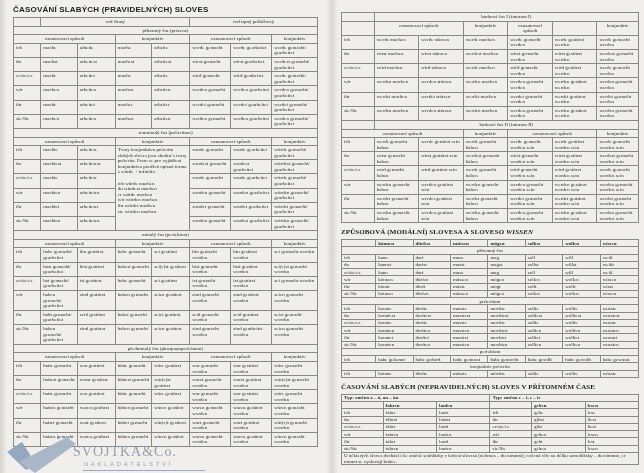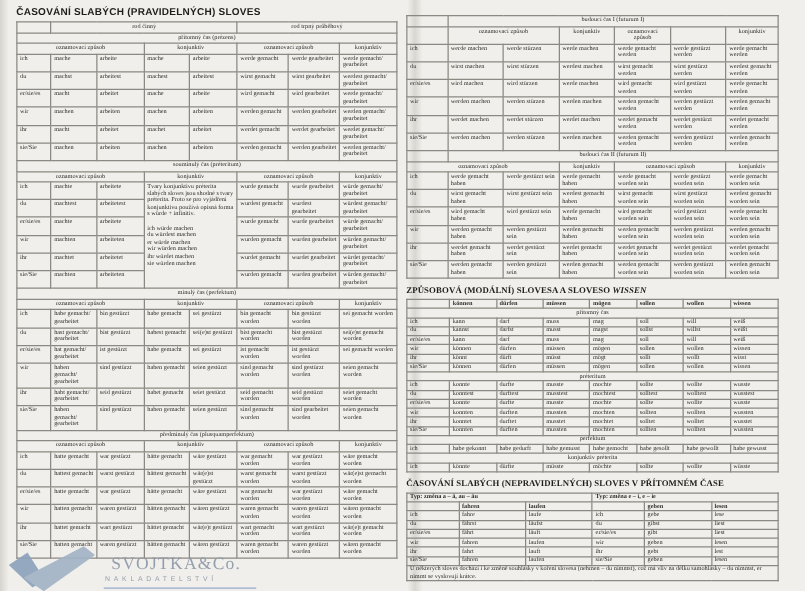--- a/index.html
+++ b/index.html
@@ -12,37 +12,37 @@
     width:644px;height:473px;position:relative;overflow:hidden;
     background:var(--paper);color:var(--ink);
     font-family:"Liberation Serif", serif;
   }
   .gutter{position:absolute;top:0;height:473px;pointer-events:none;}
   .gutter.mid{left:326px;width:12px;
     background:linear-gradient(90deg,rgba(110,104,94,0),rgba(110,104,94,.18),rgba(110,104,94,0));}
   .gutter.left{left:0;width:7px;
     background:linear-gradient(90deg,rgba(110,104,94,.20),rgba(110,104,94,0));}
   .col-left{position:absolute;left:13px;top:5px;width:305px;}
-  .col-right{position:absolute;left:325px;top:12px;width:298px;}
+  .col-right{position:absolute;left:341px;top:12px;width:298px;}
   h1.main{font:bold 8px "Liberation Sans",sans-serif;letter-spacing:.2px;color:#1f1e1c;margin:0 0 3px 0;}
   h2.sec{font:bold 7px "Liberation Serif",serif;color:#1f1e1c;margin:5px 0 3px 0;letter-spacing:.1px;}
   h2.sec .em{font-style:italic;}
   table{border-collapse:collapse;width:100%;table-layout:fixed;}
   td{
     border:1px solid var(--border);font-size:5px;line-height:1.12;
     padding:1px 2px;vertical-align:top;word-wrap:break-word;text-align:left;
   }
   td.h{text-align:center;}
   td.hb{font-weight:bold;}
   td.note{white-space:pre-line;}
   table.tight td{padding:0.5px 2px;line-height:1.05;}
   .logo{position:absolute;left:5px;top:430px;width:240px;opacity:.92;}
   .logo svg{position:absolute;left:0;top:6px;}
   .logo .wordmark{
-    position:absolute;left:84px;top:14px;
+    position:absolute;left:68px;top:14px;
     font:14px "Liberation Serif",serif;color:var(--logoText);letter-spacing:1px;white-space:nowrap;
   }
   .logo .subtitle{
     position:absolute;left:79px;top:31px;
     font:5.5px "Liberation Sans",sans-serif;color:var(--logoText);letter-spacing:3px;white-space:nowrap;
   }
   .logo .rule{position:absolute;left:78px;top:40px;width:122px;border-top:1px solid var(--rule);}
 </style>
 </head>
 <body>

